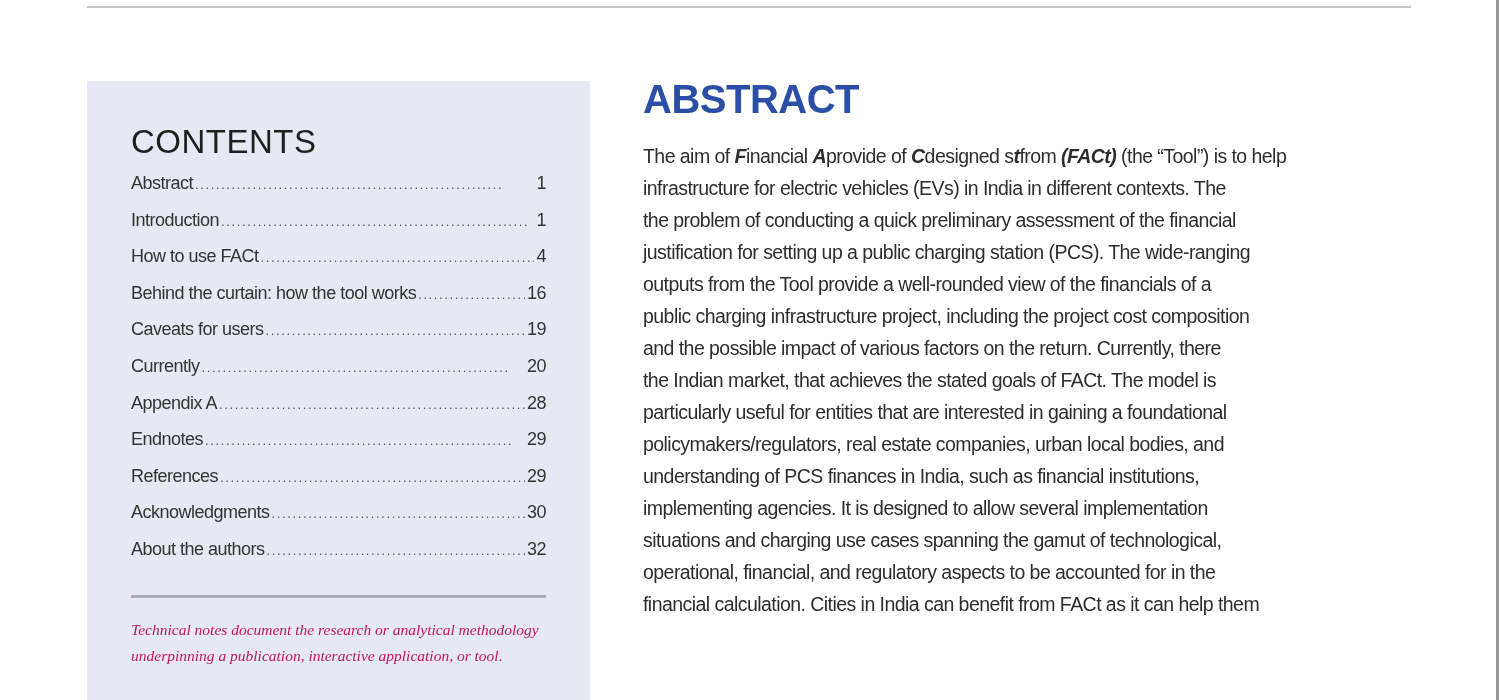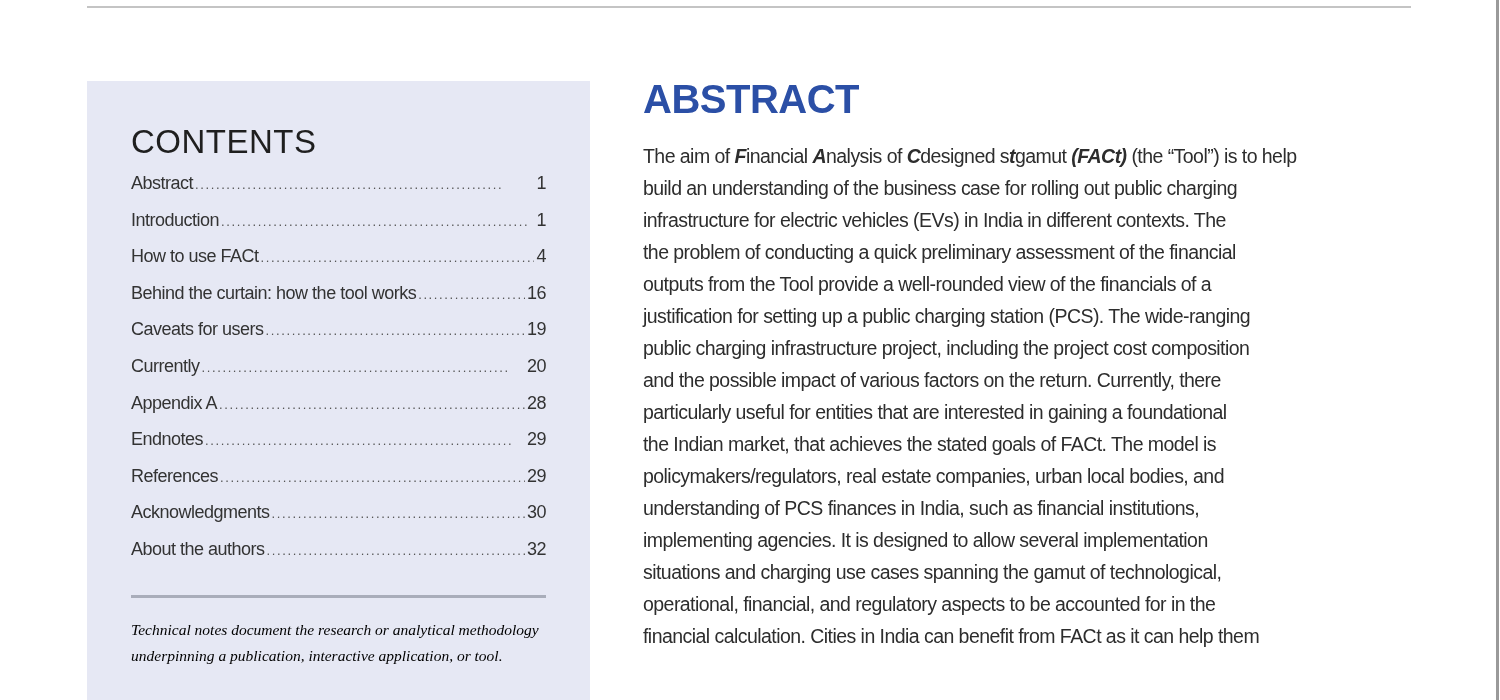--- a/index.html
+++ b/index.html
@@ -96,21 +96,21 @@
     }
     .tech-note {
       position: absolute;
       left: 44px;
       top: 536px;
       width: 420px;
       font-family: "Liberation Serif", serif;
       font-style: italic;
       font-size: 15.5px;
       line-height: 26px;
-      color: #000000;
+      color: #be185d;
       margin: 0;
     }
     .abstract-section {
       position: absolute;
       left: 643px;
       top: 76px;
       width: 775px;
     }
     .abstract-heading {
       margin: 0;
@@ -204,30 +204,29 @@
       <span class="toc-page">32</span>
     </li>
   </ul>
   <div class="panel-rule"></div>
   <p class="tech-note">Technical notes document the research or analytical methodology underpinning a publication, interactive application, or tool.</p>
 </aside>
 
 <section class="abstract-section">
   <h1 class="abstract-heading">ABSTRACT</h1>
   <p class="abstract-body">
-    <span class="abstract-line"><span>The aim of </span><span class="b-i">F</span><span class="i">inancial </span><span class="b-i">A</span><span class="i">nalysis of </span><span class="b-i">C</span><span class="i">designed s</span><span class="b-i">t</span><span class="i">gamut </span><span class="b-i">(FACt)</span><span> (the “Tool”) is to help</span></span>
-    <span class="abstract-line">build an understanding of the business case for rolling out public charging</span>
+    <span class="abstract-line"><span>The aim of </span><span class="b-i">F</span><span class="i">inancial </span><span class="b-i">A</span><span class="i">provide of </span><span class="b-i">C</span><span class="i">designed s</span><span class="b-i">t</span><span class="i">from </span><span class="b-i">(FACt)</span><span> (the “Tool”) is to help</span></span>
     <span class="abstract-line">infrastructure for electric vehicles (EVs) in India in different contexts. The</span>
     <span class="abstract-line">the problem of conducting a quick preliminary assessment of the financial</span>
+    <span class="abstract-line">justification for setting up a public charging station (PCS). The wide-ranging</span>
     <span class="abstract-line">outputs from the Tool provide a well-rounded view of the financials of a</span>
-    <span class="abstract-line">justification for setting up a public charging station (PCS). The wide-ranging</span>
     <span class="abstract-line">public charging infrastructure project, including the project cost composition</span>
     <span class="abstract-line">and the possible impact of various factors on the return. Currently, there</span>
+    <span class="abstract-line">the Indian market, that achieves the stated goals of FACt. The model is</span>
     <span class="abstract-line">particularly useful for entities that are interested in gaining a foundational</span>
-    <span class="abstract-line">the Indian market, that achieves the stated goals of FACt. The model is</span>
     <span class="abstract-line">policymakers/regulators, real estate companies, urban local bodies, and</span>
     <span class="abstract-line">understanding of PCS finances in India, such as financial institutions,</span>
     <span class="abstract-line">implementing agencies. It is designed to allow several implementation</span>
     <span class="abstract-line">situations and charging use cases spanning the gamut of technological,</span>
     <span class="abstract-line">operational, financial, and regulatory aspects to be accounted for in the</span>
     <span class="abstract-line">financial calculation. Cities in India can benefit from FACt as it can help them</span>
   </p>
 </section>
 
 </body></html>

